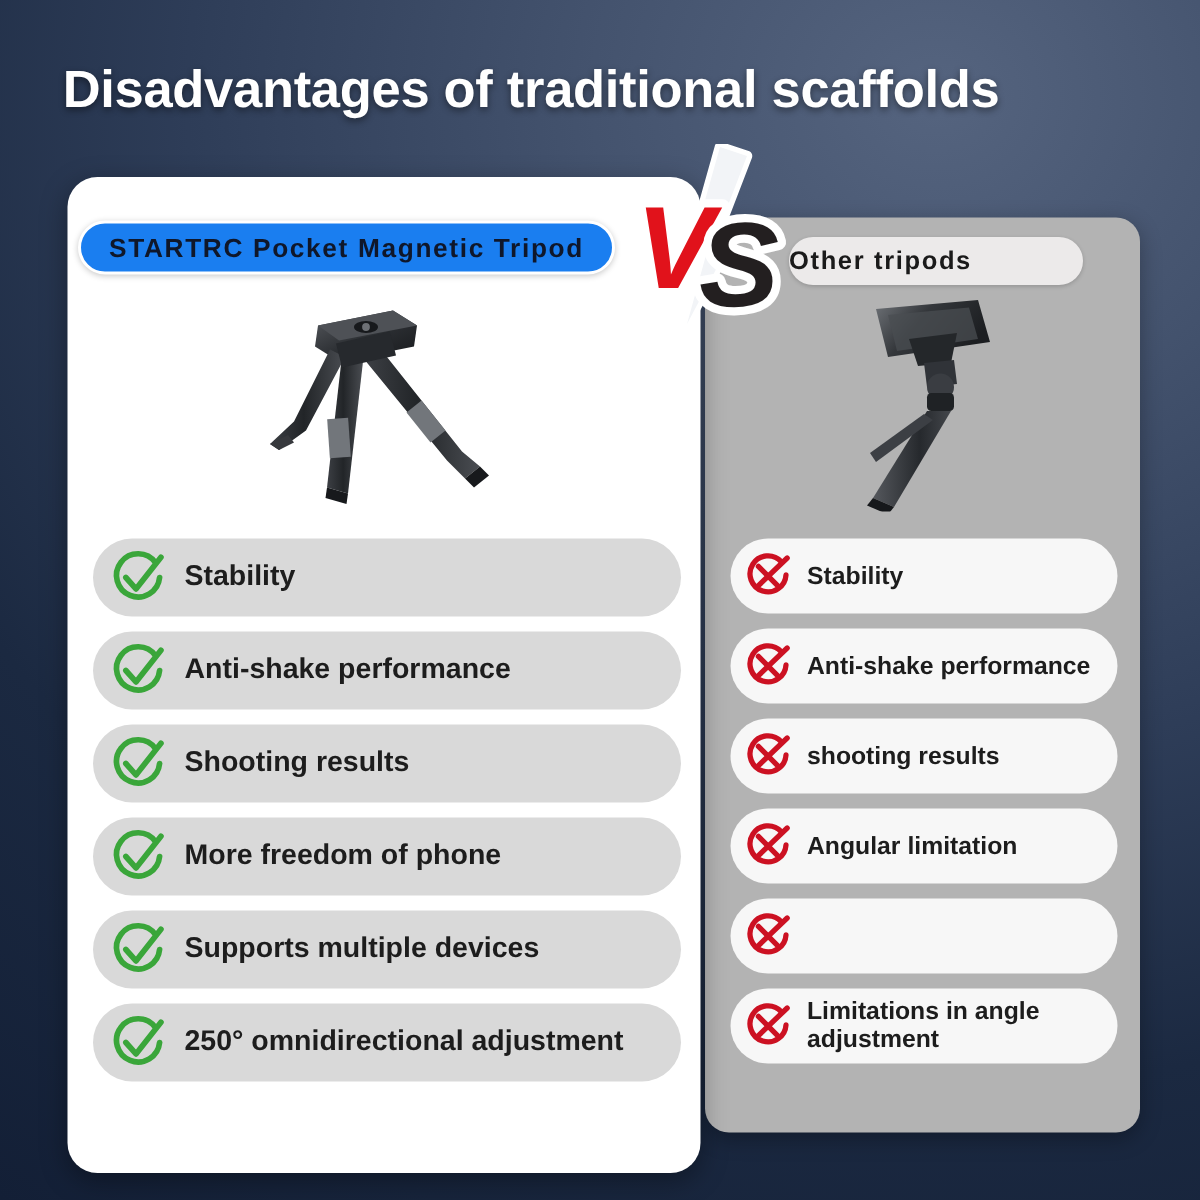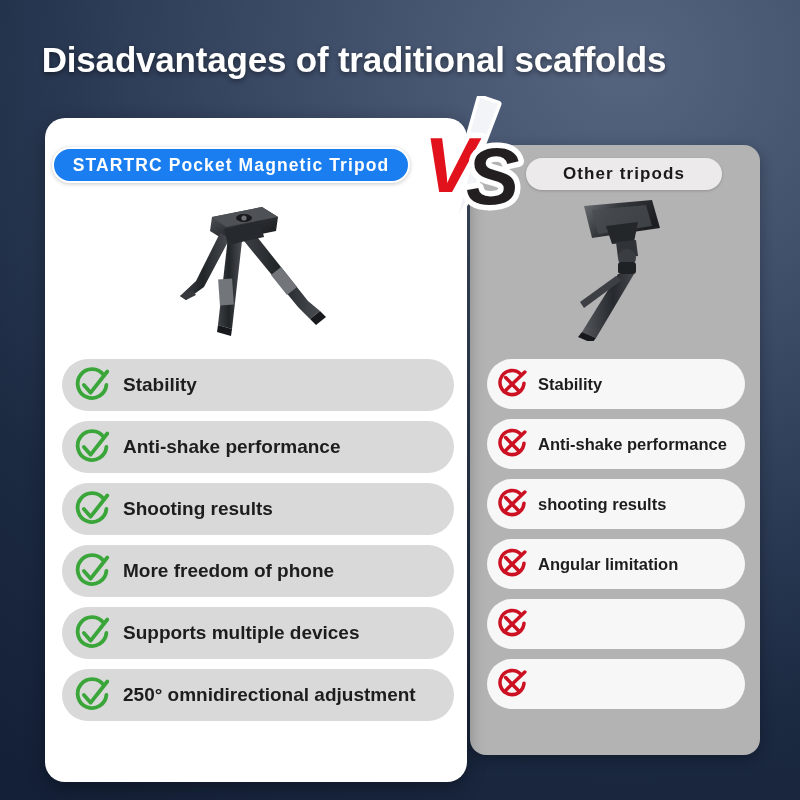--- a/index.html
+++ b/index.html
@@ -68,38 +68,38 @@
     height: 36px;
     background: #1a7ef0;
     border: 2px solid #ffffff;
     border-radius: 18px;
     display: flex;
     align-items: center;
     justify-content: center;
     box-shadow: 0 1px 4px rgba(0,0,0,0.22);
   }
   #blue-pill .pill-text {
-    color: #ffffff;
+    color: #0f172a;
     font-size: 17.5px;
     font-weight: bold;
     letter-spacing: 1.1px;
     white-space: nowrap;
   }
 
   #gray-pill {
     position: absolute;
     left: 526px;
     top: 158px;
     width: 196px;
     height: 32px;
     background: #eceaea;
     border-radius: 16px;
     display: flex;
     align-items: center;
-    justify-content: center;
+    justify-content: flex-start;
     box-shadow: 0 1px 3px rgba(0,0,0,0.18);
   }
   #gray-pill .pill-text {
     color: #1a1a1a;
     font-size: 17px;
     font-weight: bold;
     letter-spacing: 1.1px;
     white-space: nowrap;
   }
 
@@ -395,17 +395,18 @@
     </div>
 
     <div class="rrow">
       <span class="icon-wrap">
         <svg class="ico-r" viewBox="0 0 40 40">
           <path d="M31 8 A15 15 0 1 0 35 19" fill="none" stroke="#cc1122" stroke-width="4.4" stroke-linecap="round"></path>
           <path d="M12 12 L28 28" fill="none" stroke="#cc1122" stroke-width="4.4" stroke-linecap="round"></path>
           <path d="M12 28 L36 5" fill="none" stroke="#cc1122" stroke-width="4.4" stroke-linecap="round"></path>
         </svg>
       </span>
+      <span class="lbl">Limitations in angle adjustment</span>
     </div>
 
   </div>
 
 </div>
 
 </body></html>

